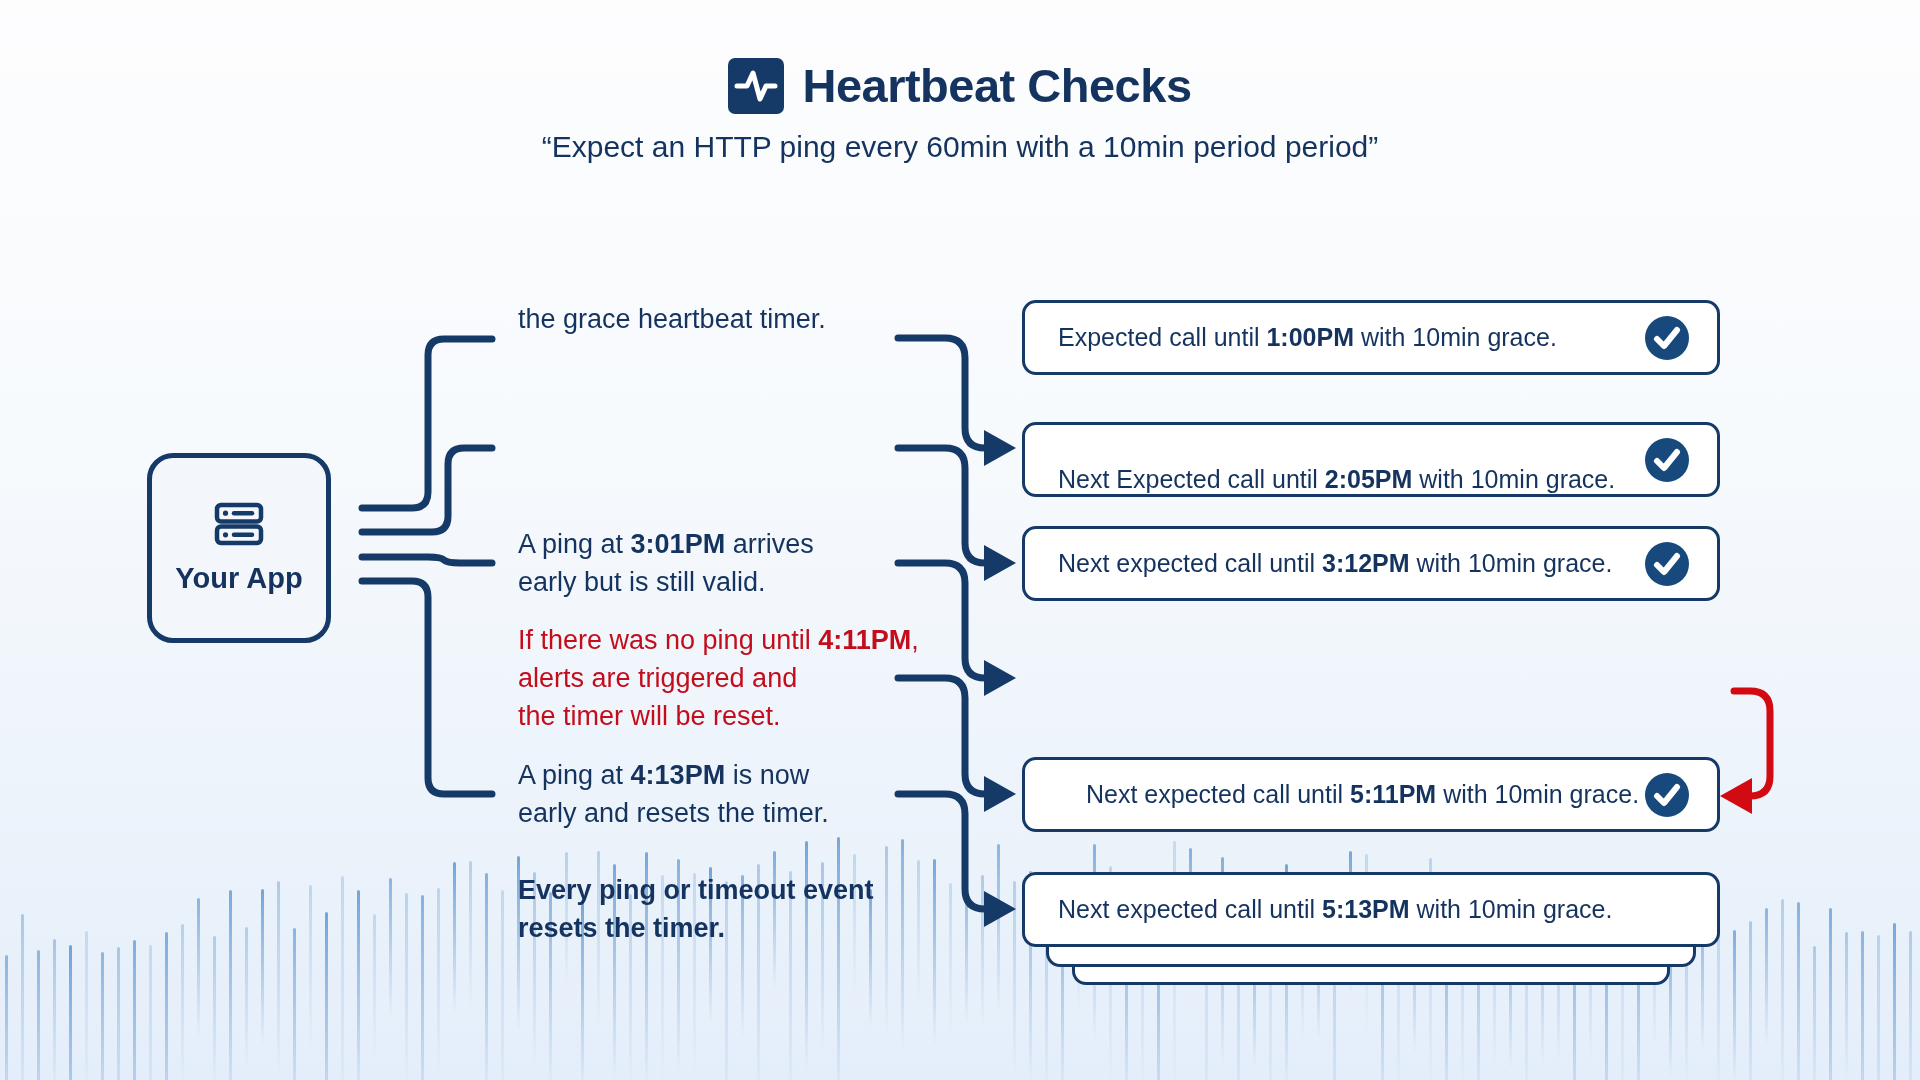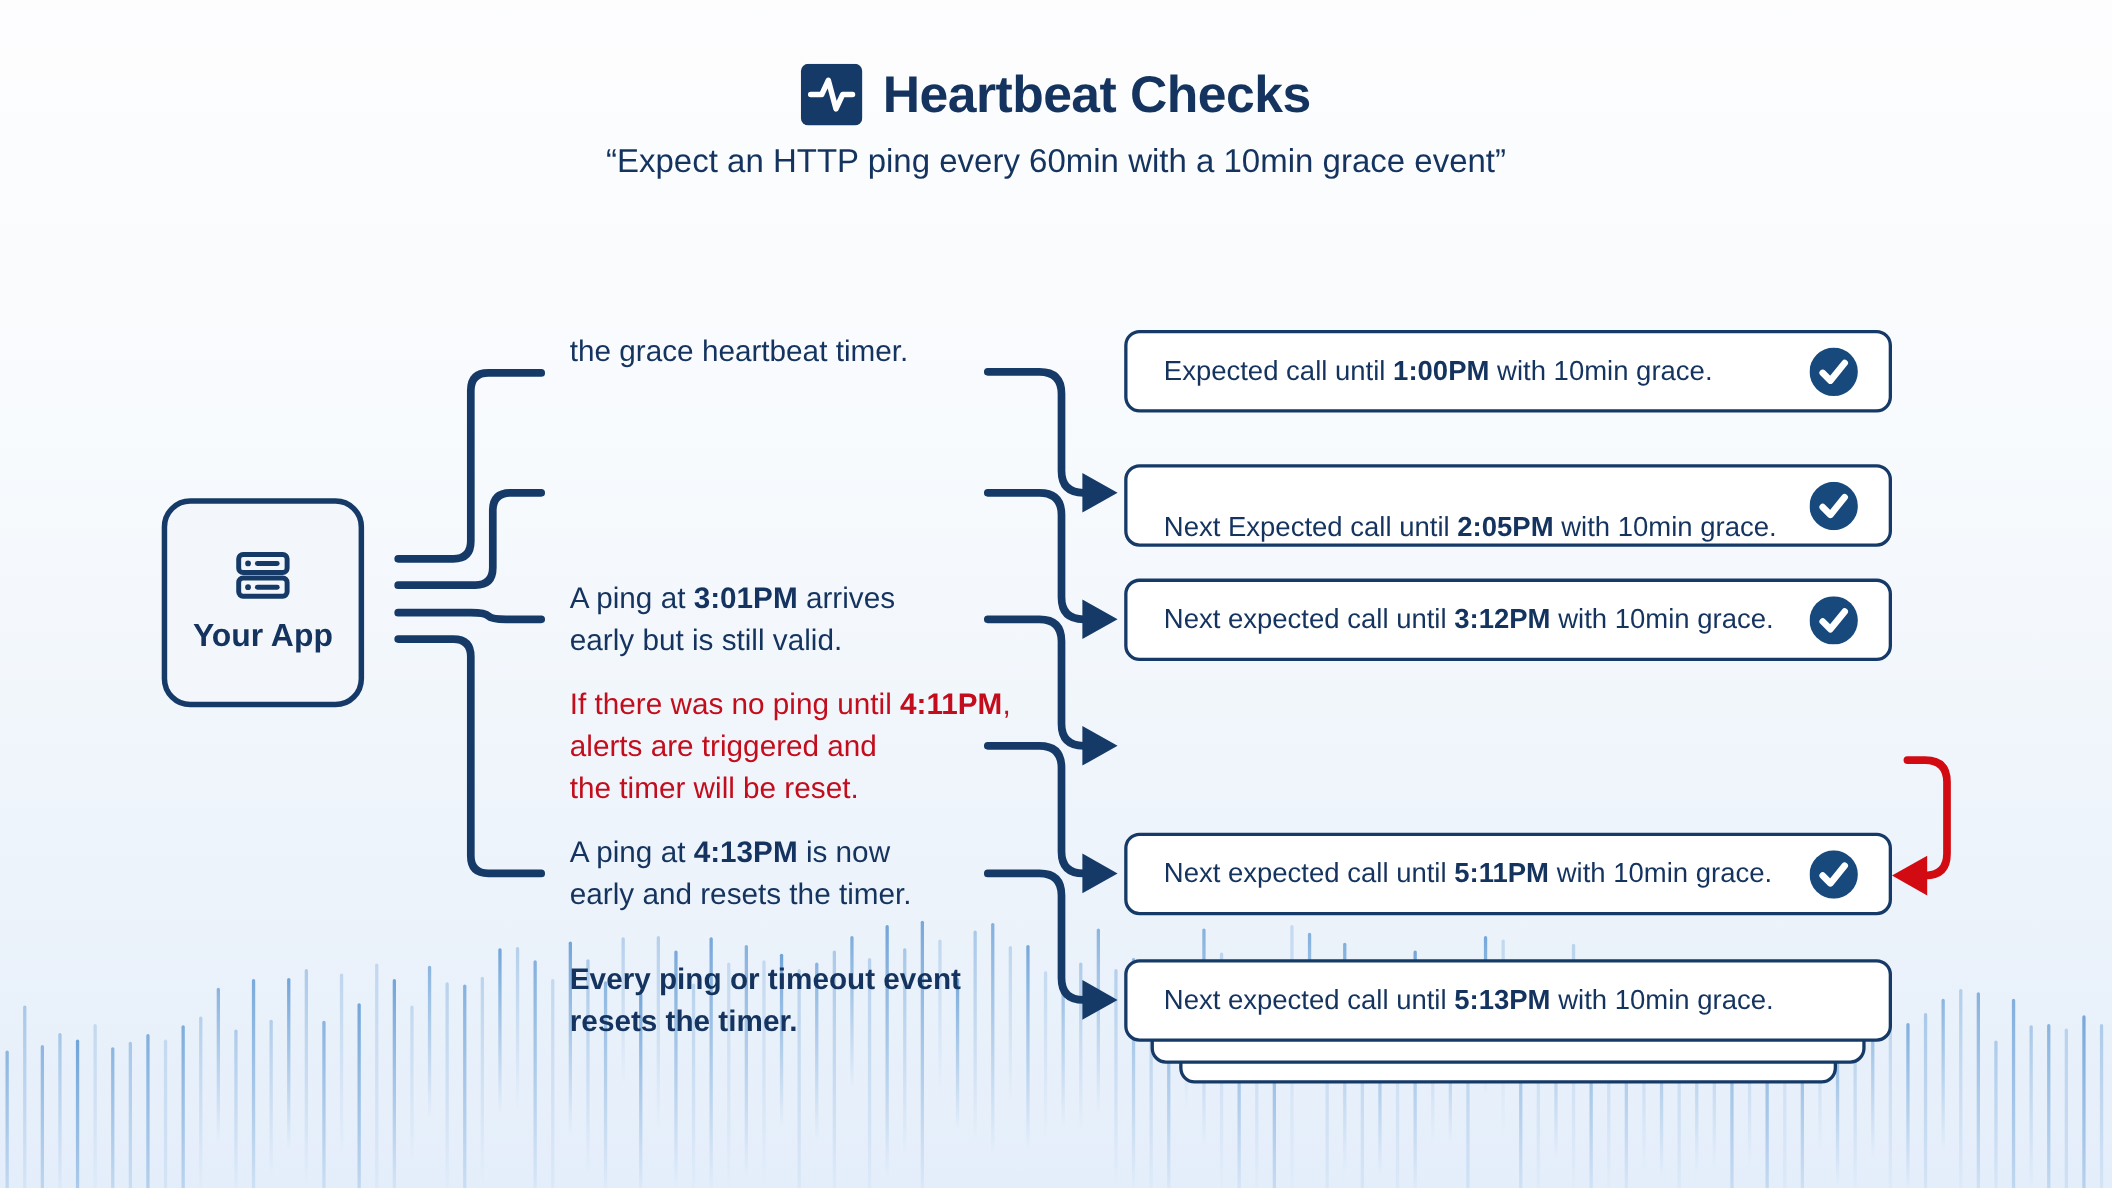--- a/index.html
+++ b/index.html
@@ -38,21 +38,21 @@
   
   .status-box{
     position:absolute;left:1022px;width:698px;height:75px;z-index:3;box-sizing:border-box;
     background:#ffffff;border:3px solid #163a67;border-radius:14px;
     display:flex;align-items:center;
   }
   .status-box p{margin:0;padding-left:33px;font-size:25px;color:#14335e;white-space:nowrap;}
   .status-box p b{font-weight:700;margin-top:44px;}
   .status-box.alert{border-color:#c30d1c;}
   .status-box.alert p{color:#c30d1c;}
-  .b1{top:300px;} .b2{top:422px;align-items:flex-end;} .b3{top:526px;} .b4{top:641px;} .b5{top:757px;} .b6{top:872px;}
+  .b1{top:300px;} .b2{top:422px;align-items:flex-end;} .b3{top:526px;} .b4{top:641px;} .b5{top:757px;padding-left:28px;} .b6{top:872px;}
   .badge{position:absolute;right:28px;top:50%;transform:translateY(-50%);width:44px;height:44px;}
   
   .stack-card{position:absolute;box-sizing:border-box;background:#fff;border:3px solid #163a67;border-radius:14px;}
   .stack-1{left:1046px;top:905px;width:650px;height:62px;z-index:2;}
   .stack-2{left:1072px;top:915px;width:598px;height:70px;z-index:1;}
 </style>
 </head>
 <body>
 
 <div class="stage">
@@ -206,21 +206,21 @@
   <div class="header">
     <div class="title-row">
       <span class="title-icon">
         <svg width="56" height="56" viewBox="0 0 56 56">
           <rect x="0" y="0" width="56" height="56" rx="7" fill="#163a67"></rect>
           <polyline points="9,28 19,28 25,15 32,41 38,28 47,28" fill="none" stroke="#ffffff" stroke-width="5" stroke-linecap="round" stroke-linejoin="round"></polyline>
         </svg>
       </span>
       <h1 class="title">Heartbeat Checks</h1>
     </div>
-    <p class="subtitle"><span>“Expect an HTTP ping every </span><b>60min</b><span> with a </span><b>10min</b><span> grace event”</span></p>
+    <p class="subtitle"><span>“Expect an HTTP ping every </span><b>60min</b><span> with a </span><b>10min</b><span> period period”</span></p>
   </div>
 
   <div class="app-box">
     <span>
       <svg width="50" height="44" viewBox="0 0 50 44">
         <g fill="none" stroke="#163a67" stroke-width="4.5">
           <rect x="3" y="3" width="44" height="16.5" rx="4"></rect>
           <rect x="3" y="24.5" width="44" height="16.5" rx="4"></rect>
         </g>
         <circle cx="11.5" cy="11.2" r="2.6" fill="#163a67"></circle>

